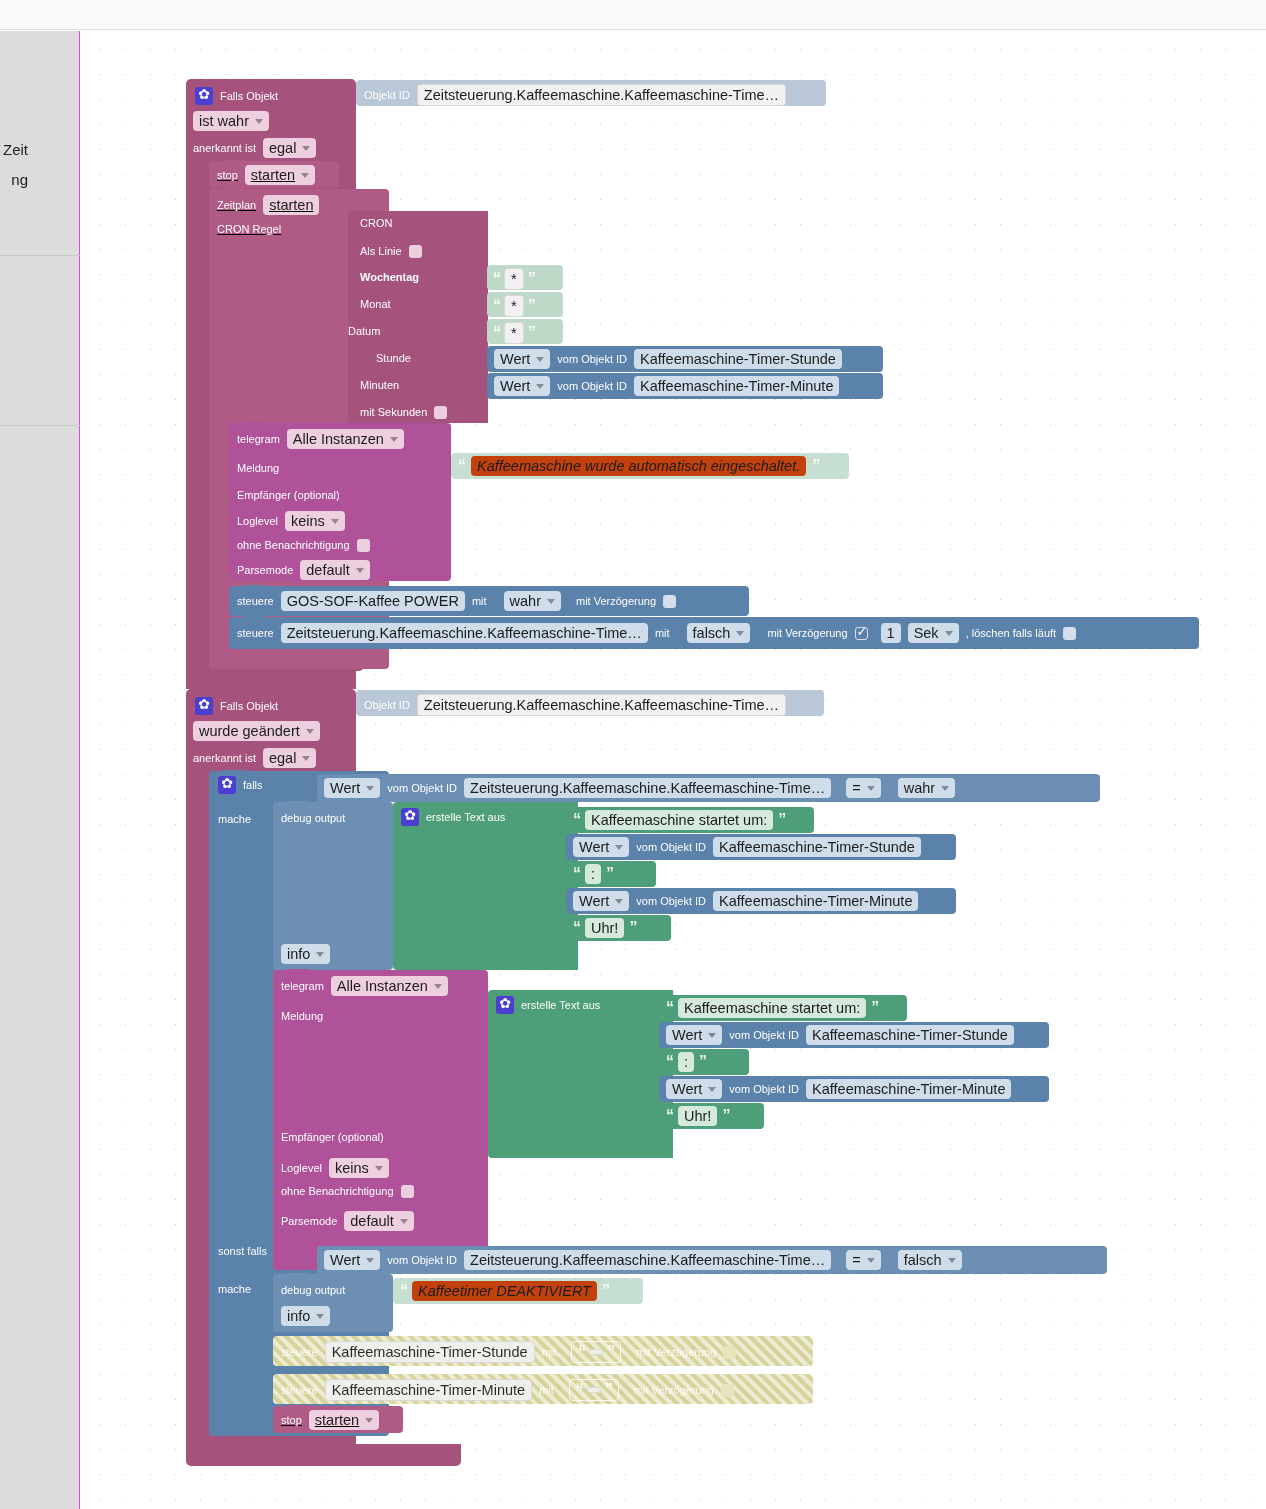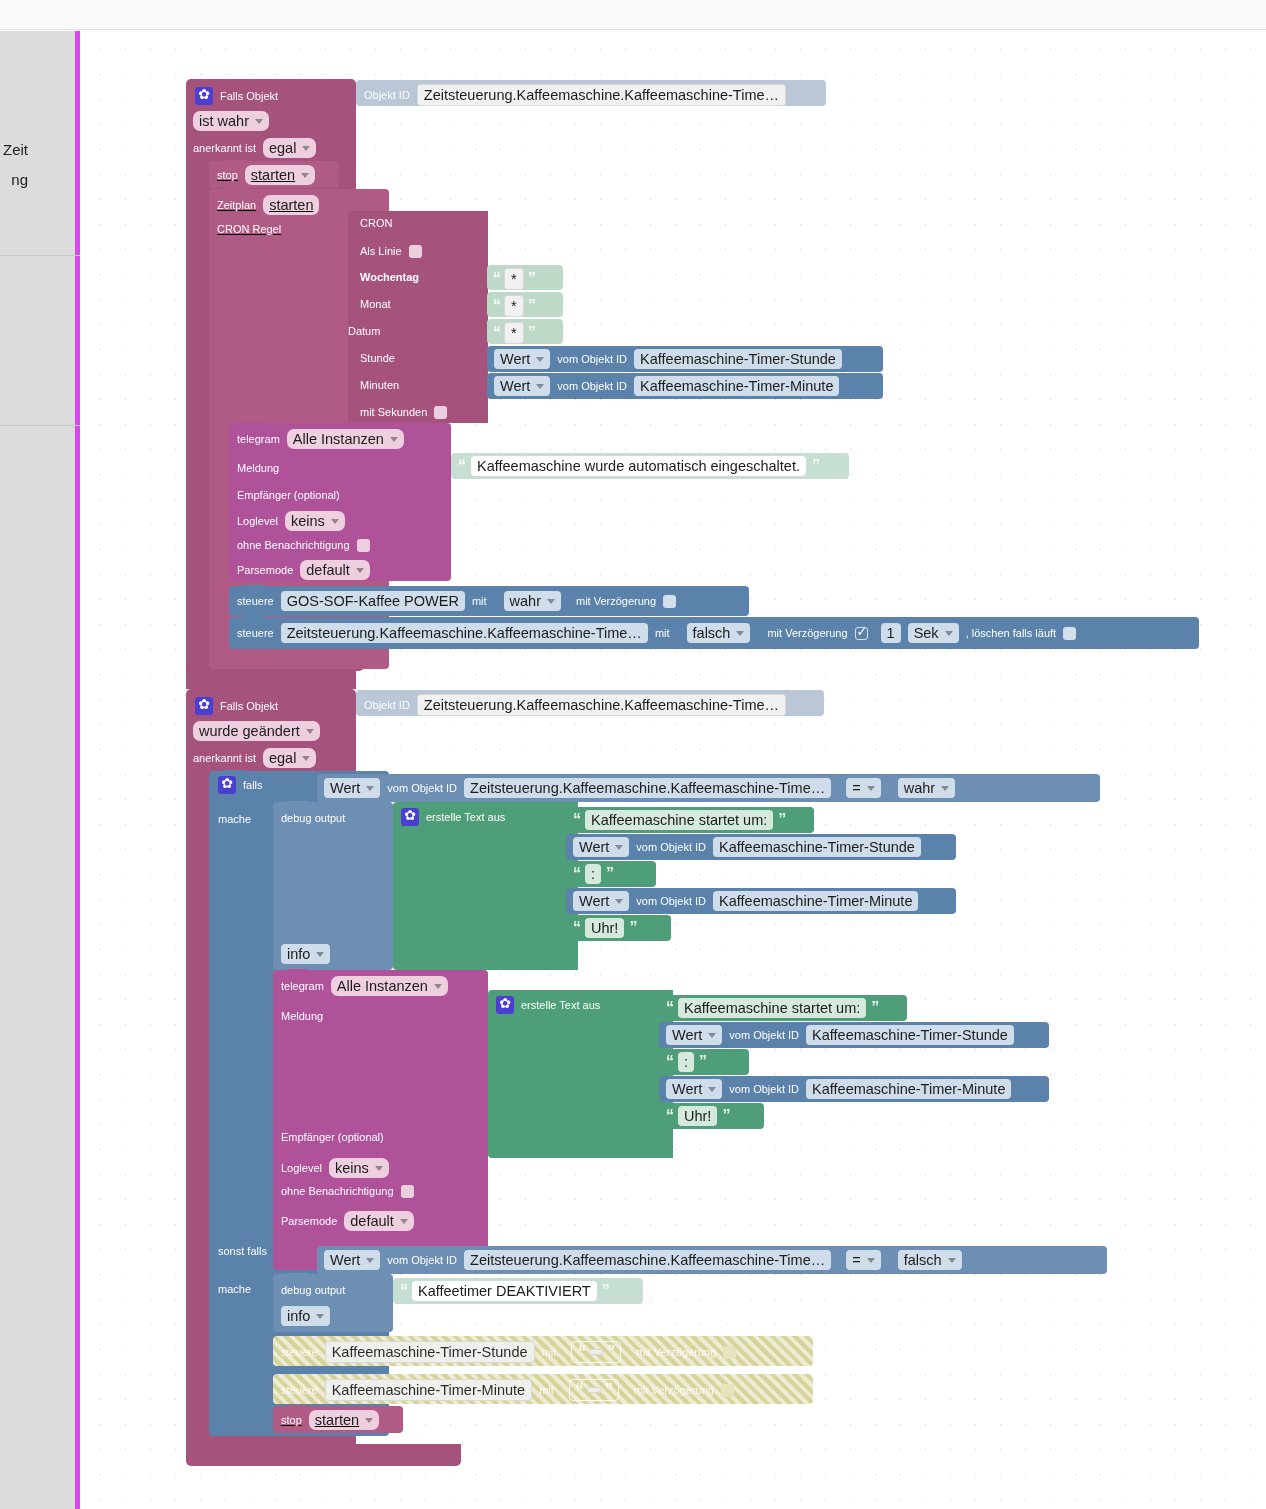--- a/index.html
+++ b/index.html
@@ -13,21 +13,21 @@
     -webkit-font-smoothing:antialiased;
   }
 
   
   #topbar{
     position:absolute; left:0; top:0; width:1266px; height:30px;
     background:#fafafa; border-bottom:1px solid #e0e0e0;
   }
   #toolbox{
     position:absolute; left:0; top:31px; width:80px; height:1478px;
-    background:#dcdcdc; border-right:5px solid #d946ef;
+    background:#dcdcdc; border-right:1px solid #d946ef;
   }
   .tb-sep{ position:absolute; left:0; width:80px; height:1px; background:#c9c9c9; }
   .tb-label{
     position:absolute; left:0; width:80px;
     font-size:15px; color:#222; text-align:right; padding-right:52px;
     white-space:nowrap; overflow:visible;
   }
   #canvas{
     position:absolute; left:81px; top:31px; width:1185px; height:1478px;
     background-color:#ffffff;
@@ -46,25 +46,25 @@
   .fld{
     display:inline-flex; align-items:center; gap:5px;
     border-radius:4px; padding:2px 6px;
     font-size:14.5px; color:#1c1c1c; white-space:nowrap;
     vertical-align:middle;
   }
   .fld .car{
     width:0;height:0;border-left:4px solid transparent;border-right:4px solid transparent;
     border-top:5px solid rgba(40,40,40,.45); margin-left:1px;
   }
-  .fld.pinklt { background:#edcfdf;border-radius:7px; }
+  .fld.pinklt { background:#edcfdf; }
   .fld.bluelt { background:#cfdcea; }
   .fld.green  { background:#d5e9dd; }
   .fld.white  { background:#f1f1f1; border:1px solid rgba(0,0,0,.10); }
-  .fld.sage   { background:#ffffff; }
+  .fld.sage   { background:#c2410c;font-style:italic; }
 
   
   .cbx{
     display:inline-block; width:13px; height:13px; border-radius:3px;
     background:#eccfdf; vertical-align:middle;
   }
   .cbx.b{ background:#d3dfeb; }
   .cbx.chk{
     background:transparent; border:1px solid rgba(255,255,255,.75);
     position:relative;
@@ -184,21 +184,21 @@
   <div class="blk lbl" style="left:279px; top:187px;">CRON</div>
 
   <div class="blk row" style="left:279px; top:214px;">
     <span class="lbl">Als Linie</span>
     <span class="cbx"></span>
   </div>
 
   <div class="blk lbl" style="left:279px; top:241px;font-weight:bold;">Wochentag</div>
   <div class="blk lbl" style="left:279px; top:268px;">Monat</div>
   <div class="blk lbl" style="left:267px; top:295px;">Datum</div>
-  <div class="blk lbl" style="left:279px; top:322px;">Stunde</div>
+  <div class="blk lbl" style="left:295px; top:322px;">Stunde</div>
   <div class="blk lbl" style="left:279px; top:349px;">Minuten</div>
   <div class="blk row" style="left:279px; top:375px;">
     <span class="lbl">mit Sekunden</span>
     <span class="cbx"></span>
   </div>
 
   <div class="blk c-sage" style="left:406px; top:234px; width:76px; height:25px; border-radius:4px;">
     <div class="row" style="padding:3px 6px; gap:4px;">
       <span class="q">“</span>
       <span class="fld white">*</span>

